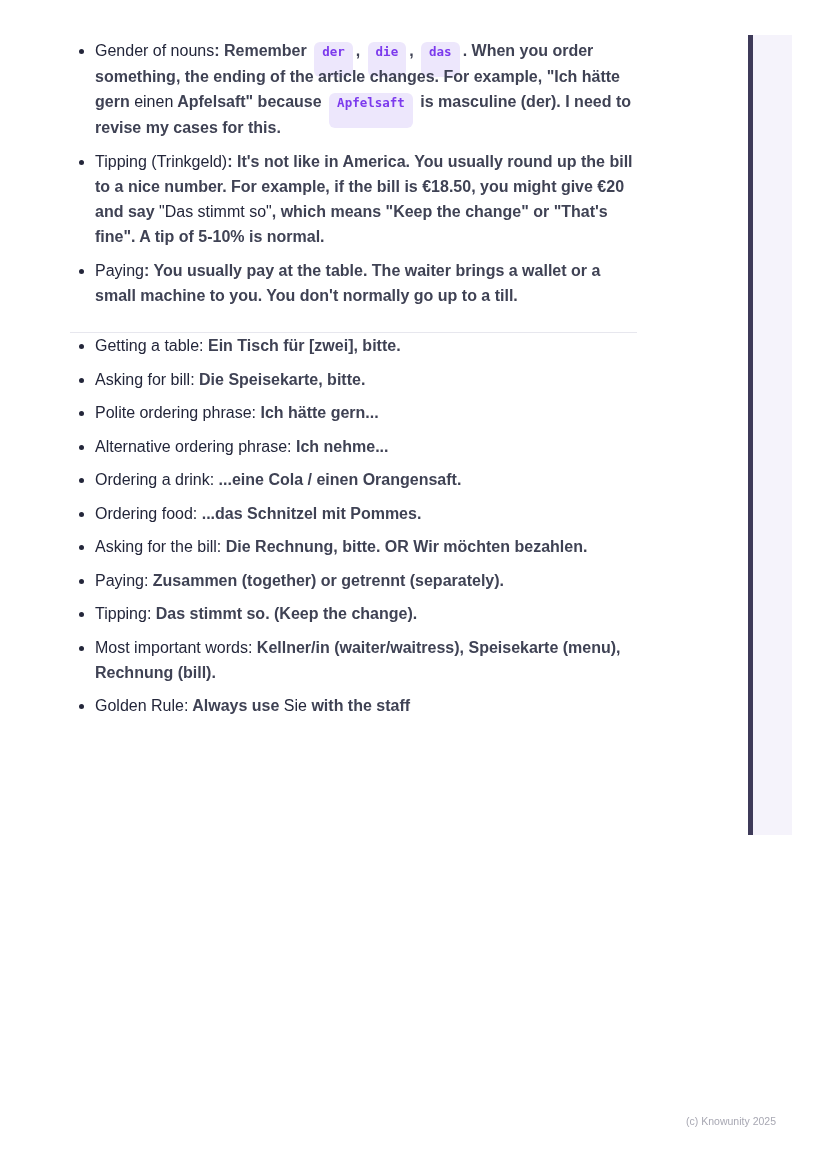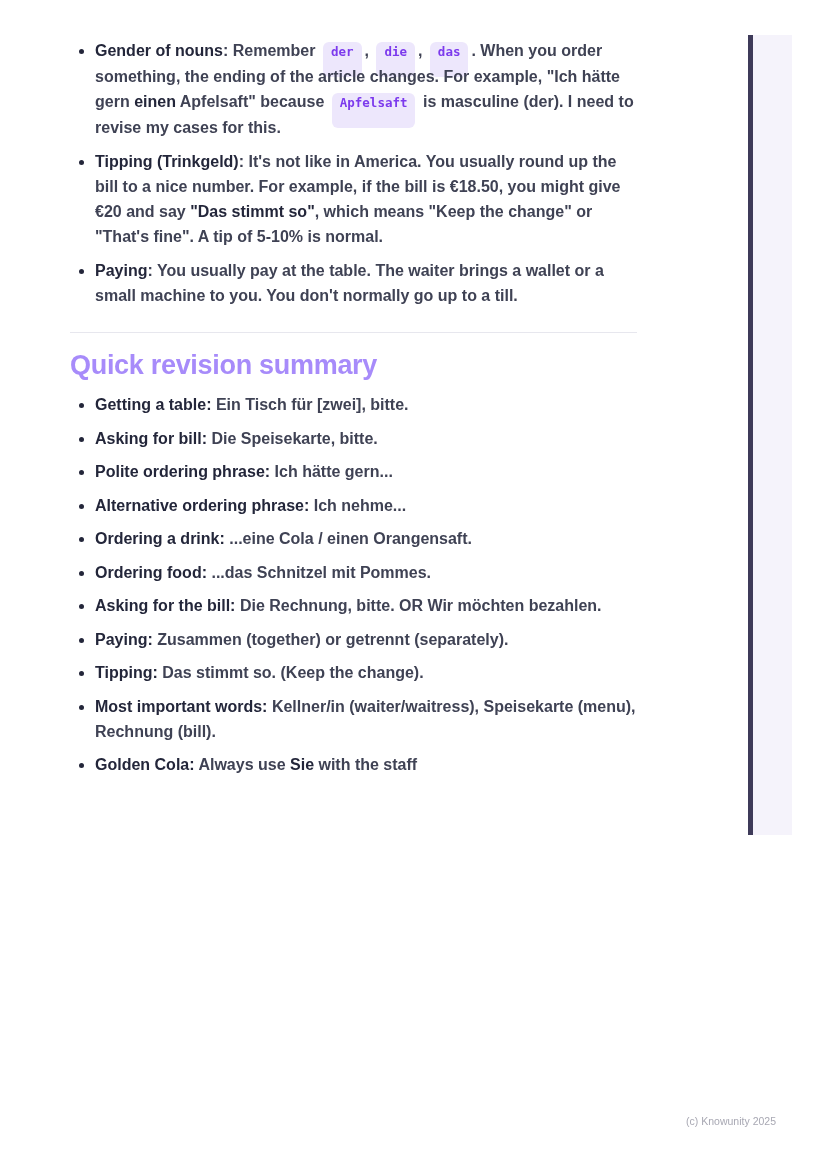--- a/index.html
+++ b/index.html
@@ -22,21 +22,21 @@
     line-height: 25px;
   }
   ul.rich-list {
     list-style: disc outside;
     padding-left: 25px;
     margin: 0;
   }
   ul.rich-list li { margin-bottom: 9px; }
   ul.rich-list li::marker { color: var(--bold-text, #23263a); }
   ul.summary-list li { margin-bottom: 8.5px; }
-  .seg-bold { font-weight: 700; color: var(--bold-text, #23263a); }
+  .seg-bold { font-weight: 400; color: var(--bold-text, #23263a); }
   .seg-text { font-weight: 700; }
   .seg-code {
     font-family: "DejaVu Sans Mono", monospace;
     font-weight: 700;
     font-size: 12.5px;
     color: var(--code-text, #7c3aed);
     background: var(--code-bg, #ede7fc);
     padding: 2px 8px 18px;
     border-radius: 6px;
     margin: 0 3px;
@@ -86,34 +86,33 @@
   <div class="content">
 
     <ul class="rich-list notes-list">
         <li><span class="seg-bold">Gender of nouns</span><span class="seg-text">: Remember </span><span class="seg-code">der</span><span class="seg-text">, </span><span class="seg-code">die</span><span class="seg-text">, </span><span class="seg-code">das</span><span class="seg-text">. When you order something, the ending of the article changes. For example, "Ich hätte gern </span><span class="seg-bold">einen</span><span class="seg-text"> Apfelsaft" because </span><span class="seg-code">Apfelsaft</span><span class="seg-text"> is masculine (der). I need to revise my cases for this.</span></li>
         <li><span class="seg-bold">Tipping (Trinkgeld)</span><span class="seg-text">: It's not like in America. You usually round up the bill to a nice number. For example, if the bill is €18.50, you might give €20 and say </span><span class="seg-bold">"Das stimmt so"</span><span class="seg-text">, which means "Keep the change" or "That's fine". A tip of 5-10% is normal.</span></li>
         <li><span class="seg-bold">Paying</span><span class="seg-text">: You usually pay at the table. The waiter brings a wallet or a small machine to you. You don't normally go up to a till.</span></li>
       </ul>
 
     <hr class="divider">
 
-    <h1 class="summary-heading">Quick revision summary</h1>
 
     <ul class="rich-list summary-list">
         <li><span class="seg-bold">Getting a table:</span><span class="seg-text"> Ein Tisch für [zwei], bitte.</span></li>
         <li><span class="seg-bold">Asking for bill:</span><span class="seg-text"> Die Speisekarte, bitte.</span></li>
         <li><span class="seg-bold">Polite ordering phrase:</span><span class="seg-text"> Ich hätte gern...</span></li>
         <li><span class="seg-bold">Alternative ordering phrase:</span><span class="seg-text"> Ich nehme...</span></li>
         <li><span class="seg-bold">Ordering a drink:</span><span class="seg-text"> ...eine Cola / einen Orangensaft.</span></li>
         <li><span class="seg-bold">Ordering food:</span><span class="seg-text"> ...das Schnitzel mit Pommes.</span></li>
         <li><span class="seg-bold">Asking for the bill:</span><span class="seg-text"> Die Rechnung, bitte. OR Wir möchten bezahlen.</span></li>
         <li><span class="seg-bold">Paying:</span><span class="seg-text"> Zusammen (together) or getrennt (separately).</span></li>
         <li><span class="seg-bold">Tipping:</span><span class="seg-text"> Das stimmt so. (Keep the change).</span></li>
         <li><span class="seg-bold">Most important words:</span><span class="seg-text"> Kellner/in (waiter/waitress), Speisekarte (menu), Rechnung (bill).</span></li>
-        <li><span class="seg-bold">Golden Cola:</span><span class="seg-text"> Always use </span><span class="seg-bold">Sie</span><span class="seg-text"> with the staff</span></li>
+        <li><span class="seg-bold">Golden Rule:</span><span class="seg-text"> Always use </span><span class="seg-bold">Sie</span><span class="seg-text"> with the staff</span></li>
       </ul>
 
   </div>
 
   <div class="side-strip">
     <div class="side-bar"></div>
   </div>
 
   <div class="footer">(c) Knowunity 2025</div>
 

